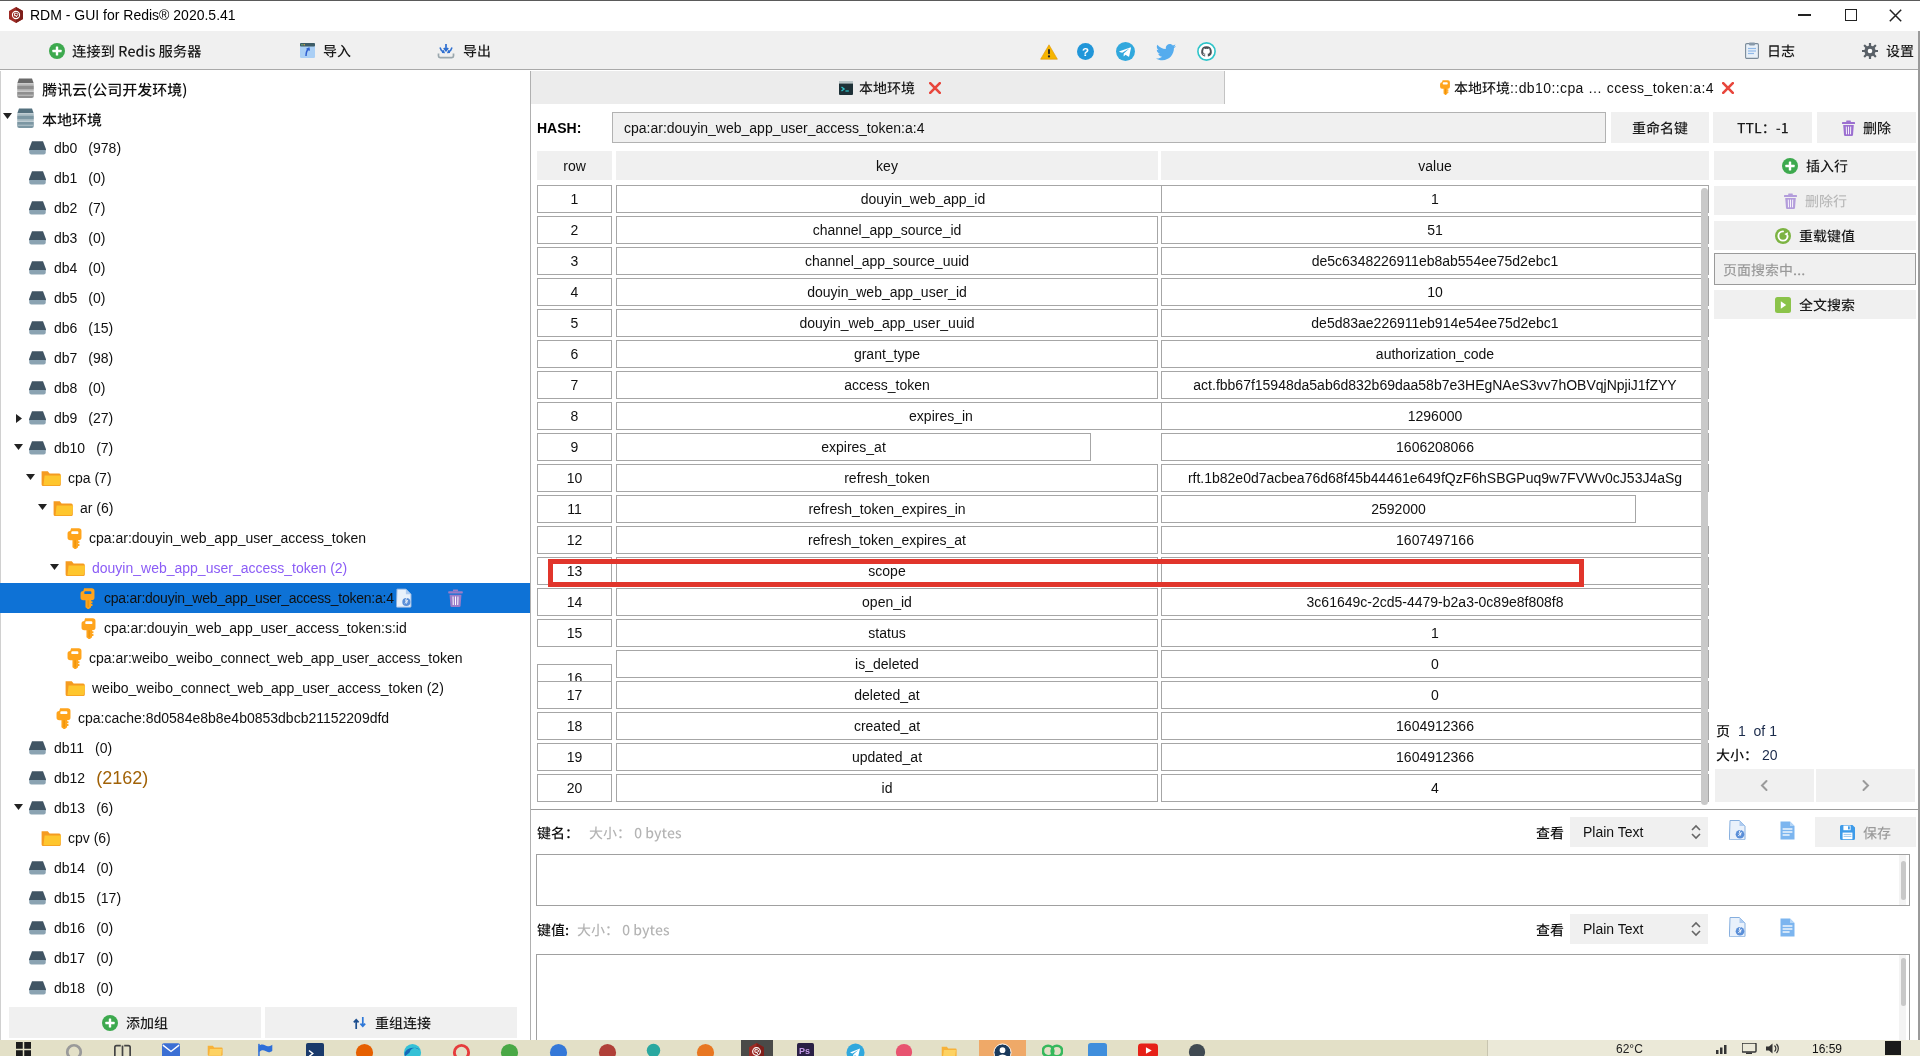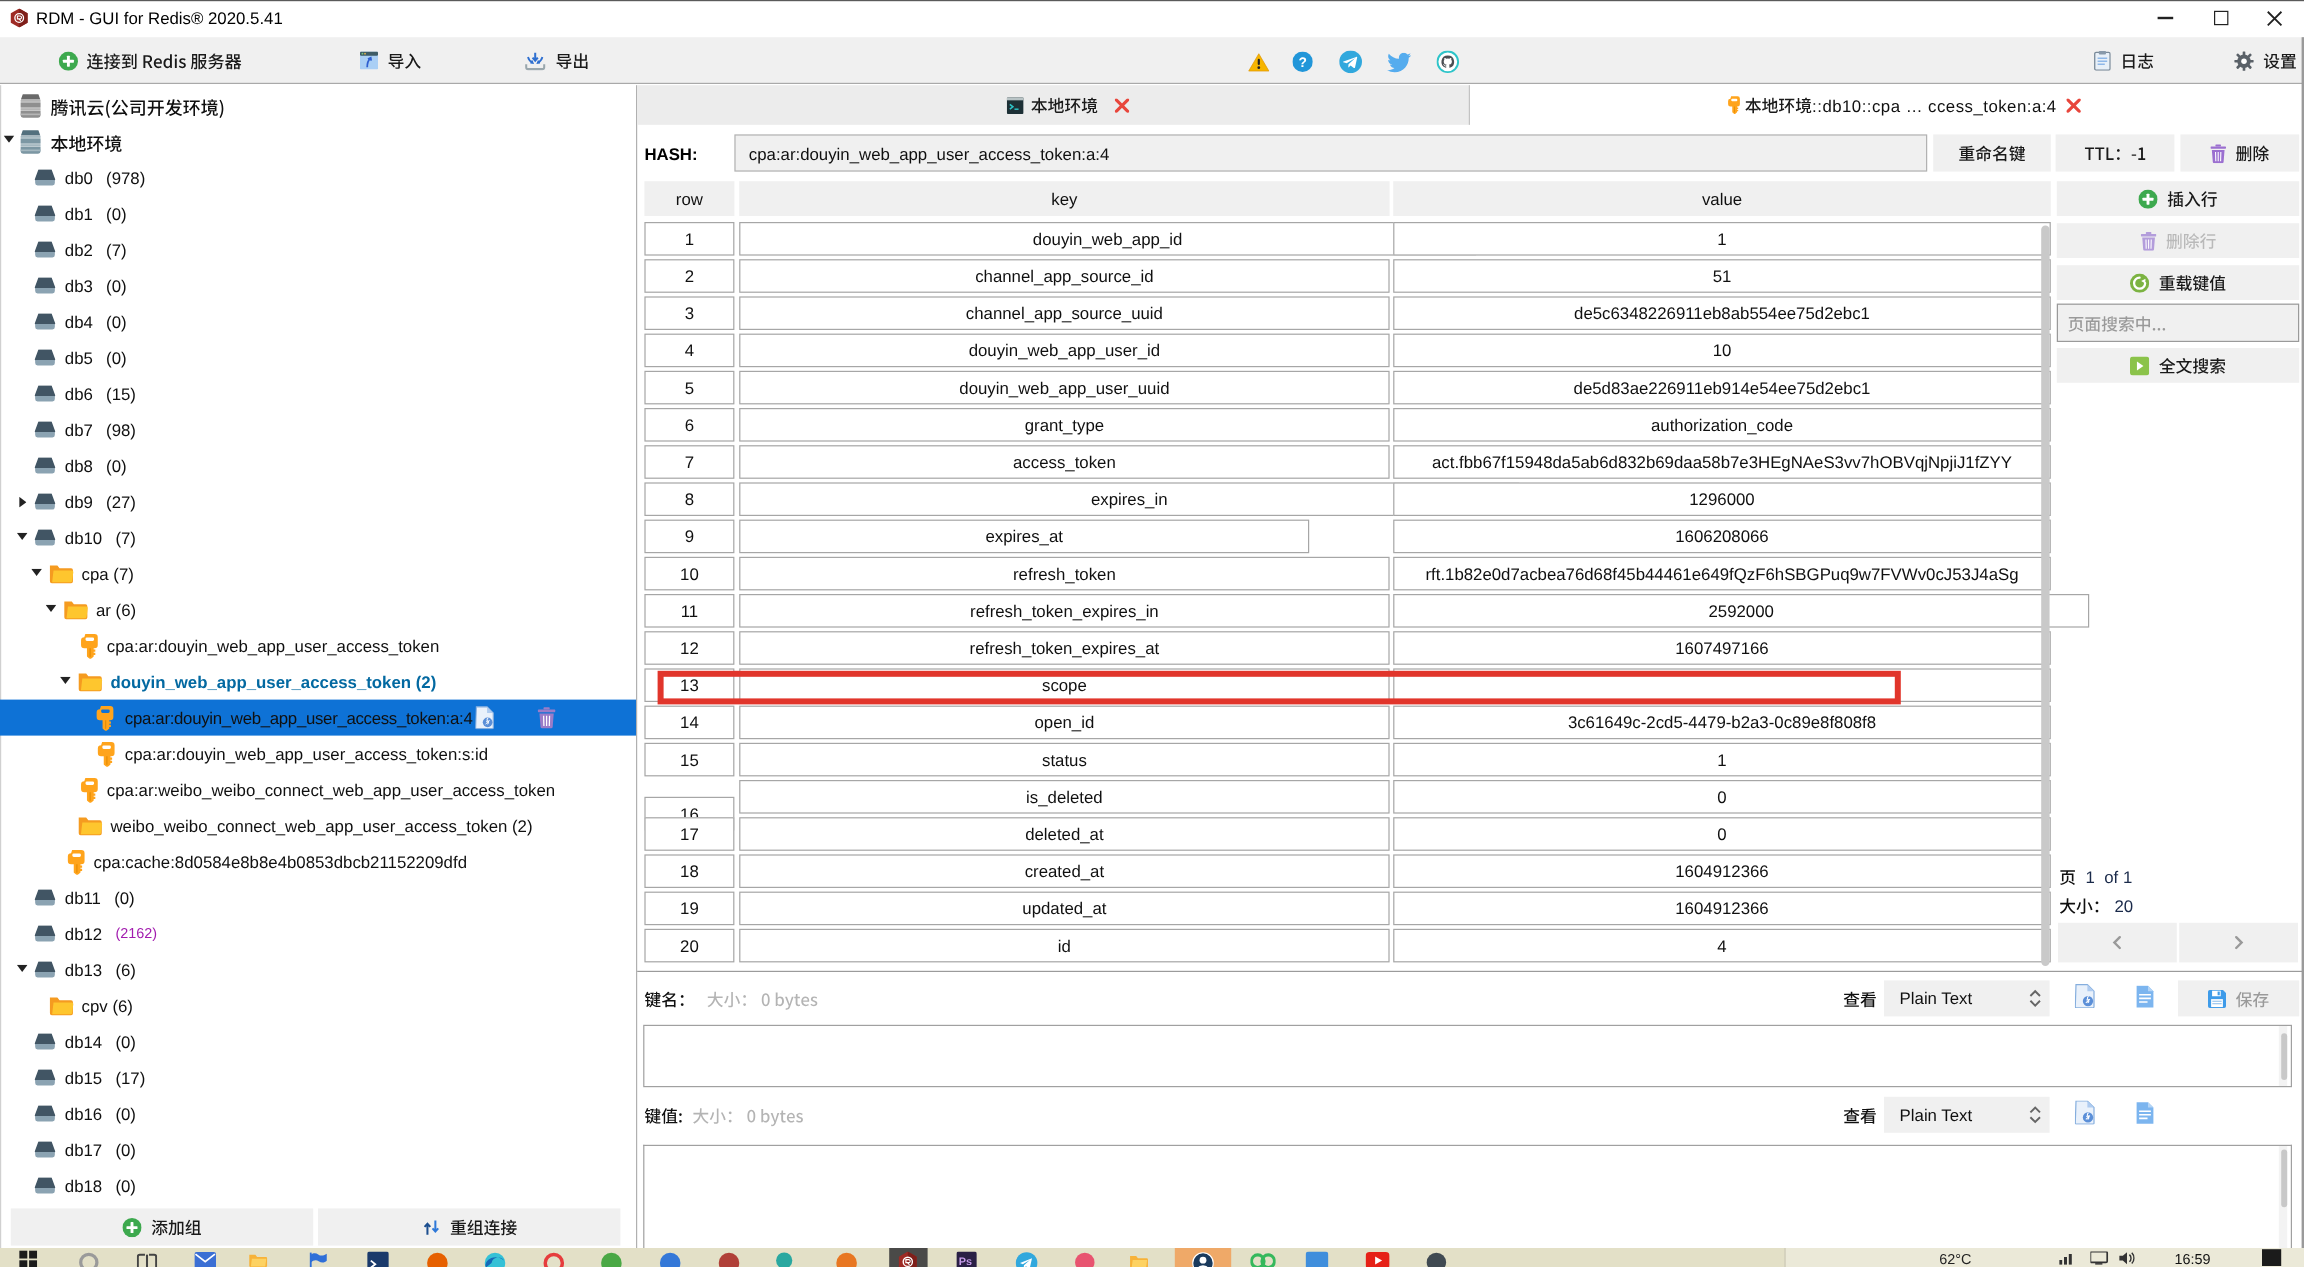--- a/index.html
+++ b/index.html
@@ -338,21 +338,21 @@
   </div>
 <svg style="position:absolute;left:50px;top:564px" width="9" height="6" viewBox="0 0 9 6">
     <path d="M0,0 h9 l-4.5,6 z" fill="#222"></path>
   </svg>
 <div class="abs flex" style="left:64px;top:553px;height:30px">
     <svg width="22" height="18" viewBox="0 0 22 18" style="display:block">
 <path fill="#F59B20" d="M1.6,2.2 h6.2 l1.8,2.4 h9.6 a1.6,1.6 0 0 1 1.6,1.6 v9.2 a1.6,1.6 0 0 1 -1.6,1.6 h-16 a1.6,1.6 0 0 1 -1.6,-1.6 z"></path>
 <path fill="#FEC62E" d="M4.6,6.4 h15.2 a1.3,1.3 0 0 1 1.3,1.45 l-0.95,7.1 a1.5,1.5 0 0 1 -1.5,1.3 h-15.2 z"></path>
     </svg>
     <div style="width:6px;flex:none"></div>
-    <span style="font-size:14px;color:#0369a1;white-space:nowrap;font-weight:bold;">douyin_web_app_user_access_token (2)</span>
+    <span style="font-size:14px;color:#8b5cf6;white-space:nowrap;">douyin_web_app_user_access_token (2)</span>
   </div>
 <div class="abs flex" style="left:0;top:583px;width:530px;height:30px;background:#0E72D6">
     <div style="width:79px;flex:none"></div>
     <svg width="17" height="21" viewBox="0 0 20 24" style="display:block">
 <path fill="#FFA41c" fill-rule="evenodd" d="M6,0 h9 a3.2,3.2 0 0 1 3.2,3.2 v7.6 a3.2,3.2 0 0 1 -3.2,3.2 h-0.8 v1.3 h1.6 v2.2 h-1.6 v1 h1.6 v2.2 h-1.6 v1.5 l-3.3,2.8 -3.3,-2.8 v-8.2 h-2.6 a3.2,3.2 0 0 1 -3.2,-3.2 v-4.4 a3.2,3.2 0 0 1 3.2,-3.2 z
 M7.6,3.4 h5.6 a1.4,1.4 0 0 1 1.4,1.4 v0.6 a1.4,1.4 0 0 1 -1.4,1.4 h-5.6 a1.4,1.4 0 0 1 -1.4,-1.4 v-0.6 a1.4,1.4 0 0 1 1.4,-1.4 z"></path>
 <path fill="#e08900" d="M10.2,14 h1 v8 l-0.5,0.6 -0.5,-0.6 z"></path>
     </svg>
     <div style="width:8px;flex:none"></div>
     <span style="font-size:14px;color:#101010;white-space:nowrap;letter-spacing:-0.25px">cpa:ar:douyin_web_app_user_access_token:a:4</span>
@@ -423,21 +423,21 @@
     <span style="font-size:14px;color:#101010;white-space:nowrap;">(0)</span>
   </div>
 <div class="abs flex" style="left:28px;top:763px;height:30px">
     <svg width="19" height="14" viewBox="0 0 19 14" style="display:block">
 <path fill="#415564" d="M4,0.3 h11 l3,8 a1,1 0 0 1 -1,1.2 h-15 a1,1 0 0 1 -1,-1.2 z"></path>
 <path fill="#8BA3B2" d="M1.3,9 h16.4 v2.6 a2,2 0 0 1 -2,2 h-12.4 a2,2 0 0 1 -2,-2 z"></path>
     </svg>
     <div style="width:7px;flex:none"></div>
     <span style="font-size:14px;color:#101010;white-space:nowrap;">db12</span>
     <div style="width:11px;flex:none"></div>
-    <span style="font-size:12px;color:#a21caf;white-space:nowrap;text-align:center;">(2162)</span>
+    <span style="font-size:18px;color:#a16207;white-space:nowrap;text-align:center;">(2162)</span>
   </div>
 <svg style="position:absolute;left:14px;top:804px" width="9" height="6" viewBox="0 0 9 6">
     <path d="M0,0 h9 l-4.5,6 z" fill="#222"></path>
   </svg>
 <div class="abs flex" style="left:28px;top:793px;height:30px">
     <svg width="19" height="14" viewBox="0 0 19 14" style="display:block">
 <path fill="#415564" d="M4,0.3 h11 l3,8 a1,1 0 0 1 -1,1.2 h-15 a1,1 0 0 1 -1,-1.2 z"></path>
 <path fill="#8BA3B2" d="M1.3,9 h16.4 v2.6 a2,2 0 0 1 -2,2 h-12.4 a2,2 0 0 1 -2,-2 z"></path>
     </svg>
     <div style="width:7px;flex:none"></div>
@@ -648,21 +648,21 @@
 <div class="cell" style="left:616px;top:402px;width:650px;height:28px">expires_in</div>
 <div class="cell" style="left:1161px;top:402px;width:548px;height:28px">1296000</div>
 <div class="cell" style="left:537px;top:433px;width:75px;height:28px">9</div>
 <div class="cell" style="left:616px;top:433px;width:475px;height:28px">expires_at</div>
 <div class="cell" style="left:1161px;top:433px;width:548px;height:28px">1606208066</div>
 <div class="cell" style="left:537px;top:464px;width:75px;height:28px">10</div>
 <div class="cell" style="left:616px;top:464px;width:542px;height:28px">refresh_token</div>
 <div class="cell" style="left:1161px;top:464px;width:548px;height:28px">rft.1b82e0d7acbea76d68f45b44461e649fQzF6hSBGPuq9w7FVWv0cJ53J4aSg</div>
 <div class="cell" style="left:537px;top:495px;width:75px;height:28px">11</div>
 <div class="cell" style="left:616px;top:495px;width:542px;height:28px">refresh_token_expires_in</div>
-<div class="cell" style="left:1161px;top:495px;width:580px;height:28px">2592000</div>
+<div class="cell" style="left:1161px;top:495px;width:475px;height:28px">2592000</div>
 <div class="cell" style="left:537px;top:526px;width:75px;height:28px">12</div>
 <div class="cell" style="left:616px;top:526px;width:542px;height:28px">refresh_token_expires_at</div>
 <div class="cell" style="left:1161px;top:526px;width:548px;height:28px">1607497166</div>
 <div class="cell" style="left:537px;top:557px;width:75px;height:28px">13</div>
 <div class="cell" style="left:616px;top:557px;width:542px;height:28px">scope</div>
 <div class="cell" style="left:1161px;top:557px;width:548px;height:28px"></div>
 <div class="cell" style="left:537px;top:588px;width:75px;height:28px">14</div>
 <div class="cell" style="left:616px;top:588px;width:542px;height:28px">open_id</div>
 <div class="cell" style="left:1161px;top:588px;width:548px;height:28px">3c61649c-2cd5-4479-b2a3-0c89e8f808f8</div>
 <div class="cell" style="left:537px;top:619px;width:75px;height:28px">15</div>

